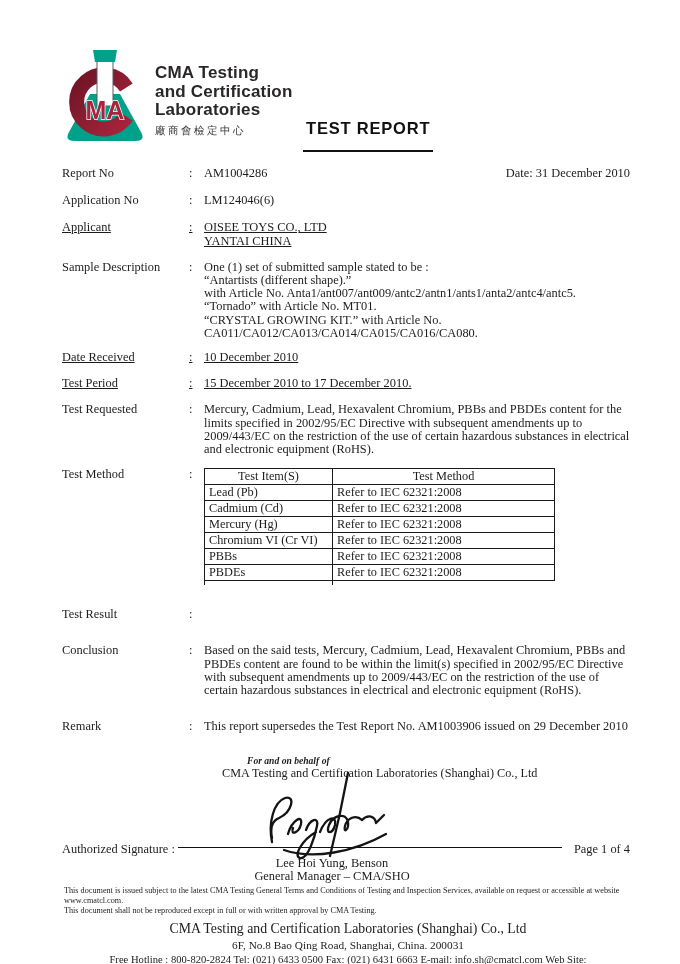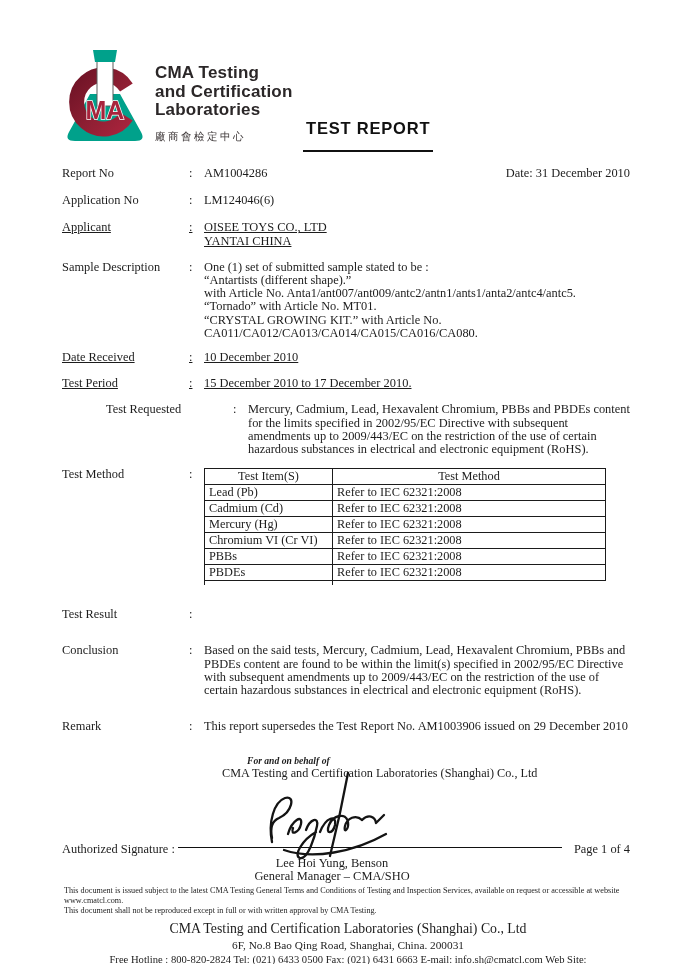--- a/index.html
+++ b/index.html
@@ -8,40 +8,40 @@
     width:680px; height:964px; margin:0 auto; position:relative;
     background:#ffffff; color:#1c1c1c;
     font-family:"Liberation Serif", serif; font-size:12.4px; line-height:13.2px;
     overflow:hidden;
   }
   
   .logo-block { position:absolute; left:64px; top:40px; display:flex; }
   .logo-mark  { margin-top:10px; }
   .logo-text  { margin-left:9px; padding-top:24px; font-family:"Liberation Sans", sans-serif; }
   .logo-line  { font-weight:bold; font-size:17px; line-height:18.5px; color:#2b2728; letter-spacing:.2px; }
-  .logo-cn    { font-size:10.5px; line-height:13px; color:#3a3435; letter-spacing:2.5px; margin-top:10px; }
+  .logo-cn    { font-size:10.5px; line-height:13px; color:#3a3435; letter-spacing:2.5px; margin-top:4px; }
   .doc-title {
     position:absolute; top:122px; left:303px;
     font-family:"Liberation Sans", sans-serif; font-weight:bold; font-size:16.5px;
     letter-spacing:.8px; color:#111;
     border-bottom:2.5px solid #111; padding:0 3px 15px 3px;
   }
   
   .body { position:absolute; top:167px; left:62px; right:50px; }
   .row  { display:grid; grid-template-columns:127px 15px 1fr; }
   .lbl  { }
   .col  { }
   .val  { }
   .val-split { display:flex; justify-content:space-between; }
   .mb14 { margin-bottom:14px; } .mb13 { margin-bottom:13px;text-decoration:underline; }
-  .mb12 { margin-bottom:12px;margin-left:44px; } .mb11 { margin-bottom:11px; }
+  .mb12 { margin-bottom:12px; } .mb11 { margin-bottom:11px; }
   .mb23 { margin-bottom:23px; }
   .nowrap { white-space:nowrap; }
   
-  table.method { border-collapse:collapse; width:402px; table-layout:fixed; }
+  table.method { border-collapse:collapse; width:351px; table-layout:fixed; }
   table.method td {
     border:1px solid #1b1b1b; font-size:12.3px; line-height:13px;
     padding:1px 4px 1px 4px; height:15px; overflow:hidden;
   }
   table.method td:first-child { width:128px; }
   table.method tr.hdr td { text-align:center; }
   .table-stub { width:366px; height:4px; position:relative; border-left:1px solid #1b1b1b; }
   .table-stub span { position:absolute; left:127px; top:0; height:4px; border-left:1px solid #1b1b1b; }
   
   .sig-block { margin-top:22px; position:relative; }

